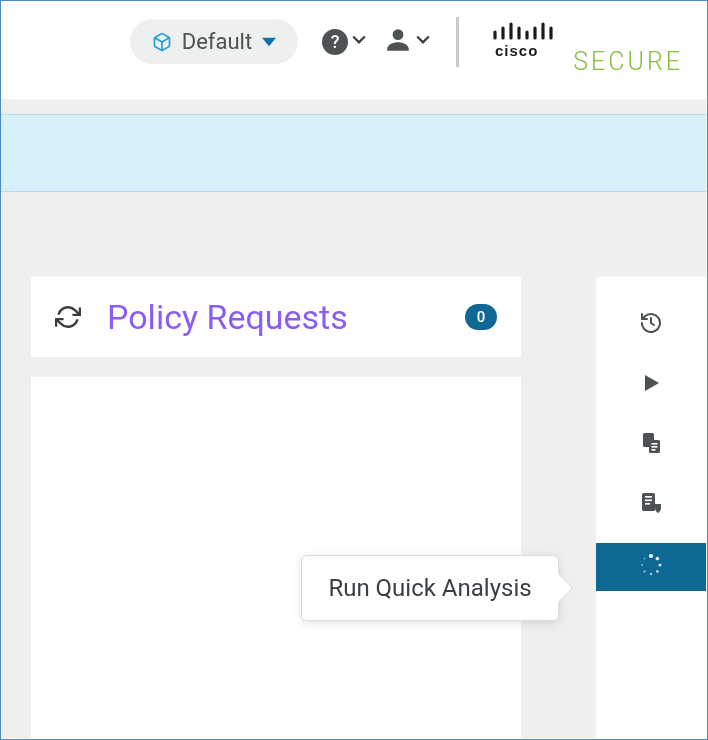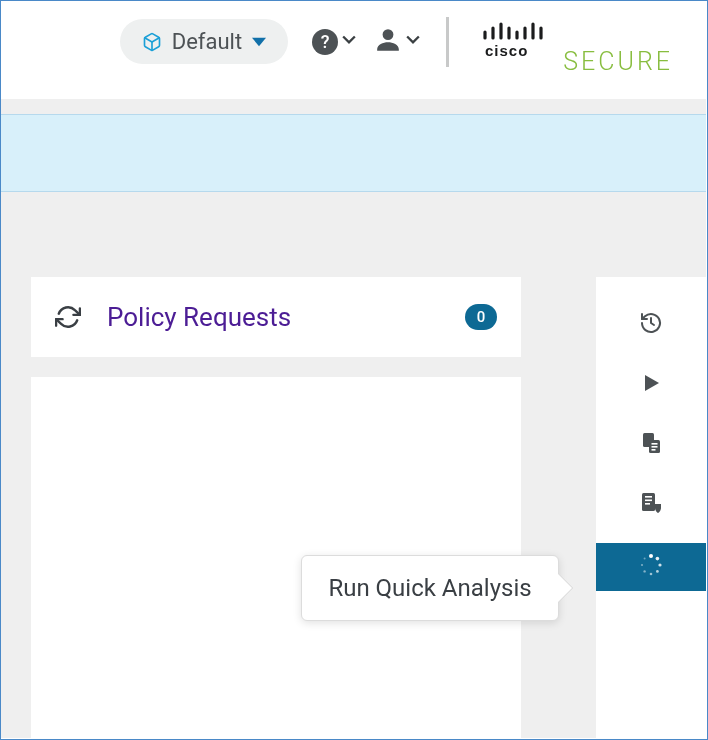--- a/index.html
+++ b/index.html
@@ -9,21 +9,21 @@
       background: #fff;
       border: 1px solid #4a89c8;
       position: relative;
     }
 
     
     .header {
       display: flex;
       align-items: center;
       justify-content: flex-end;
-      padding: 24px 34px 24px 20px;
+      padding: 24px 24px 24px 20px;
       gap: 18px;
       height: 81px;
       background: #fff;
     }
 
     .scope-pill {
       display: flex;
       align-items: center;
       background: #eef0f0;
       border-radius: 24px;
@@ -110,22 +110,22 @@
       height: 80px;
       background: #fff;
       display: flex;
       align-items: center;
       padding: 0 24px;
       gap: 26px;
     }
     .card-policy .refresh-icon { color: #3a3f44; display: flex; cursor: pointer; }
     .card-policy .title {
       flex: 1;
-      font-size: 26px;
-      color: #4c1d95;
+      font-size: 34px;
+      color: #8b5cf6;
       font-weight: 400;
     }
     .count-badge {
       background: #0d6994;
       color: #fff;
       border-radius: 13px;
       min-width: 32px;
       height: 26px;
       display: flex;
       align-items: center;

